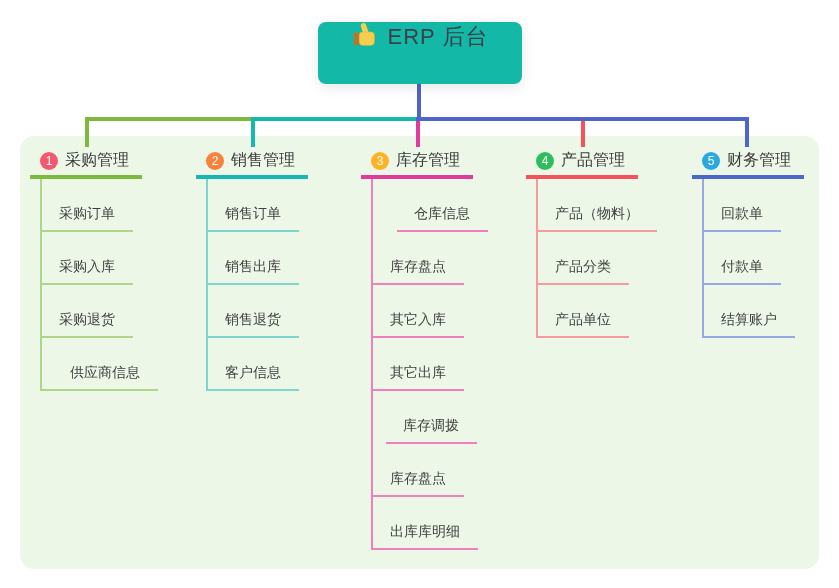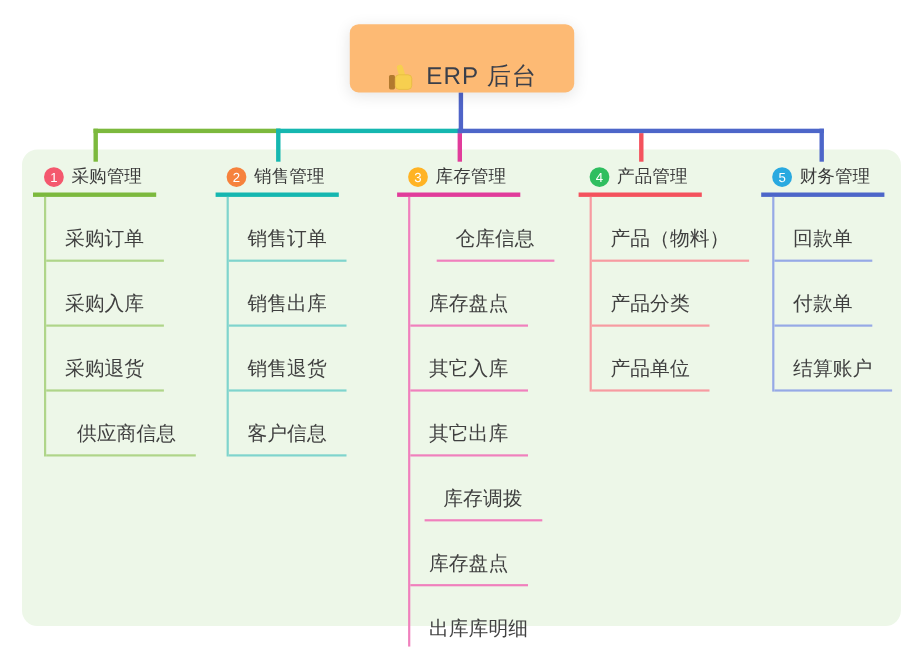--- a/index.html
+++ b/index.html
@@ -7,23 +7,23 @@
     position:relative;width:839px;height:588px;overflow:hidden;
     font-family:"Liberation Sans","DejaVu Sans",sans-serif;
     background:#ffffff;
   }
   .panel{
     position:absolute;left:20px;top:136px;width:799px;height:433px;
     background:#edf7e8;border-radius:14px;
   }
   .root-node{
     position:absolute;left:318px;top:22px;width:204px;height:62px;
-    background:#fdba74;border-radius:8px;
+    background:#14b8a6;border-radius:8px;
     box-shadow:0 3px 14px rgba(0,0,0,0.10);
-    display:flex;align-items:flex-end;justify-content:center;gap:10px;
+    display:flex;align-items:flex-start;justify-content:center;gap:10px;
   }
   .root-label{font-size:22px;color:#3a3f4a;font-weight:500;letter-spacing:1px;}
   .seg{position:absolute;}
   .branch{position:absolute;top:146px;}
   .topic{
     display:flex;align-items:center;gap:7px;
     width:112px;box-sizing:border-box;
     padding:4px 6px 4px 10px;
     border-bottom:4px solid #000;
     cursor:default;
@@ -32,21 +32,21 @@
     width:18px;height:18px;border-radius:50%;flex:0 0 18px;
     color:#fff;font-size:12px;line-height:18px;text-align:center;font-weight:500;
   }
   .topic-label{font-size:16px;color:#3b3b3b;white-space:nowrap;}
   .children{
     margin-left:10px;border-left:2px solid #ccc;width:max-content;
   }
   .child{
     border-bottom:2px solid #ccc;
     padding:26px 18px 7px 17px;
-    font-size:18px;color:#404040;white-space:nowrap;width:max-content;
+    font-size:14px;color:#404040;white-space:nowrap;width:max-content;
   }
 </style>
 </head>
 <body>
 
 <div class="canvas">
 
   <div class="panel"></div>
 
   <div id="connectors">

